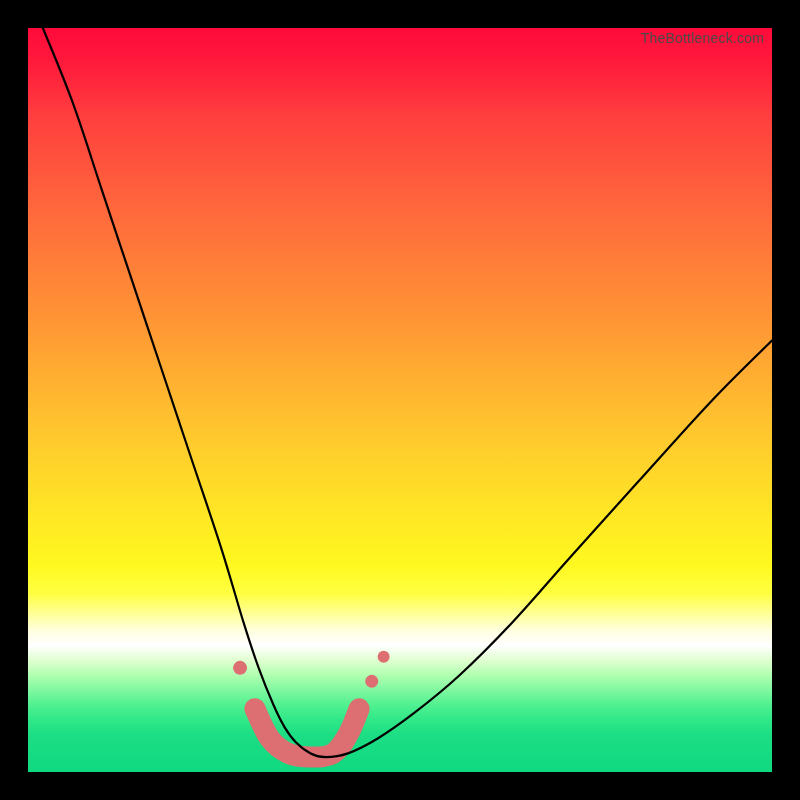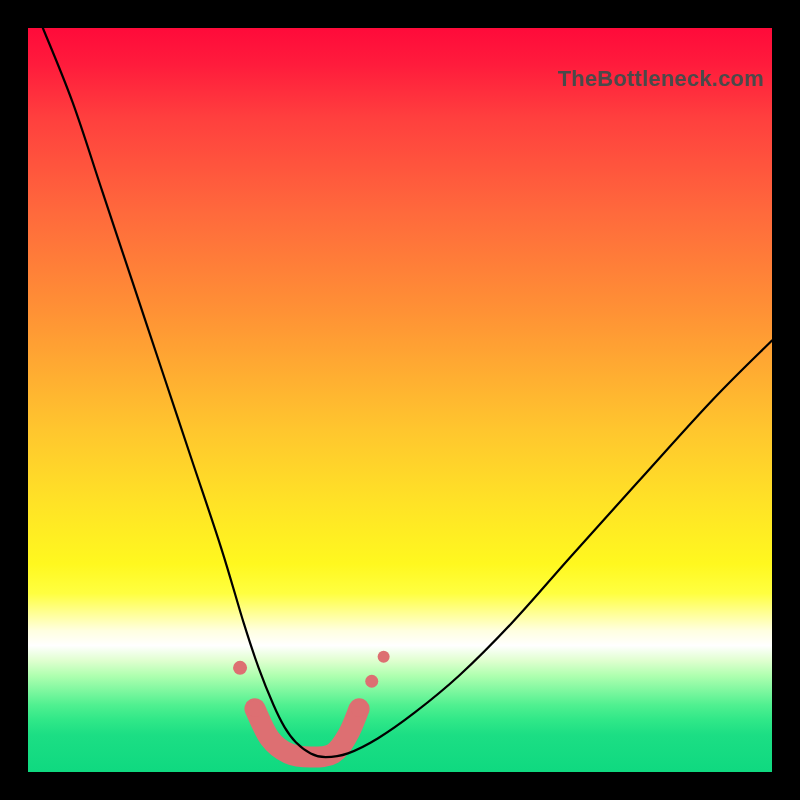--- a/index.html
+++ b/index.html
@@ -52,26 +52,25 @@
       #50f090 91%,
       #30e888 93%,
       #1cde84 95%,
       #0fd980 100%
     );
   }
   .watermark {
     position: absolute;
     top: 2px;
     right: 8px;
-    font-size: 22px;
-    font-weight: 700;
+    font-size: 14px;
+    font-weight: 400;
     color: #4a4a4a;
     letter-spacing: 0.2px;
     user-select: none;
-    margin-top: 36px;
   }
   svg.curve {
     position: absolute;
     top: 0;
     left: 0;
     width: 100%;
     height: 100%;
     overflow: visible;
   }
   .curve-path {

